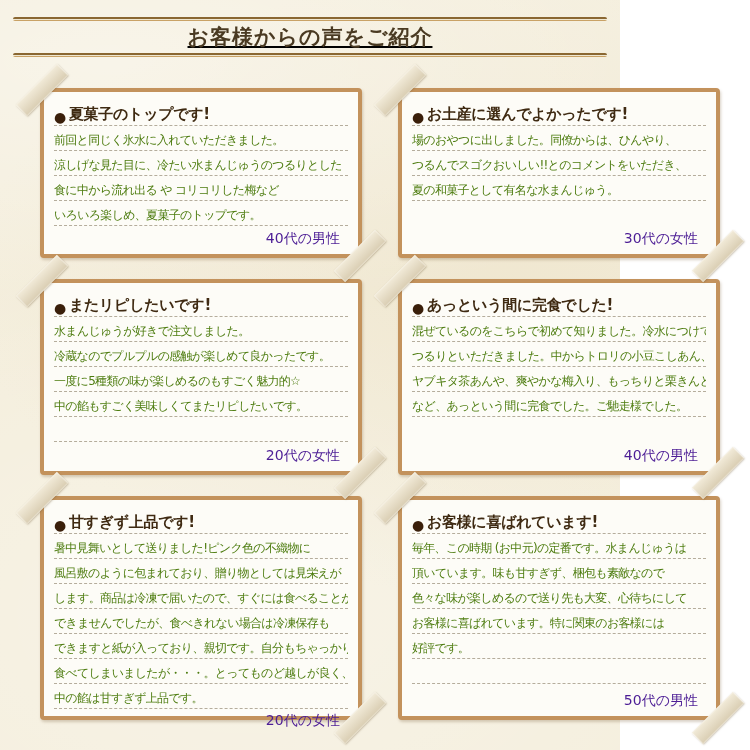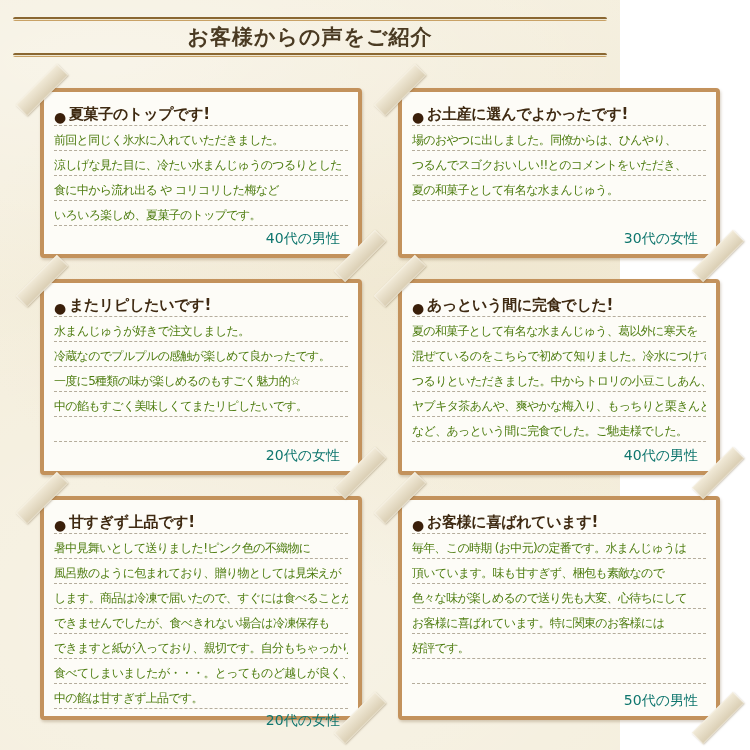--- a/index.html
+++ b/index.html
@@ -8,20 +8,21 @@
     font-family:"DejaVu Sans","Liberation Sans",sans-serif;
     overflow:hidden;
   }
   .page{
     position:relative;width:620px;height:750px;box-sizing:border-box;
     background:
       radial-gradient(1200px 420px at 18% 8%, rgba(255,255,255,.38), transparent 60%),
       radial-gradient(900px 520px at 82% 38%, rgba(229,214,178,.28), transparent 60%),
       radial-gradient(1000px 620px at 40% 82%, rgba(255,255,255,.30), transparent 60%),
       #f4eedc;
+    text-decoration: underline;
   }
   
   .header{padding:17px 13px 0;}
   .rule{
     height:4px;border-radius:2px;
     background:linear-gradient(#8a6732 0 2px, #efe7d1 2px 3px, #c9a266 3px 4px);
   }
   .page-title{
     margin:3px 0;
     font-size:21px;line-height:26px;font-weight:bold;
@@ -53,21 +54,21 @@
     white-space:nowrap;overflow:hidden;padding-bottom:1px;
   }
   .title-line{
     height:24px;flex:0 0 24px;
     font-size:15px;letter-spacing:-0.3px;font-weight:bold;color:#3f2a12;
   }
   .bullet{color:#3a1f0a;margin-right:3px;font-size:14px;line-height:1;}
   .author{
     margin-top:auto;align-self:flex-end;
     padding:3px 8px 0 0;
-    font-size:14px;color:#0f766e;letter-spacing:0;
+    font-size:14px;color:#4c1d95;letter-spacing:0;
   }
   
   .fold{
     position:absolute;width:58px;height:16px;z-index:3;
     background:linear-gradient(#f2ebd9,#d9cdb2);
     box-shadow:0 1px 2px rgba(110,85,45,.35), inset 0 0 0 1px rgba(255,255,255,.25);
     transform:rotate(-45deg);
   }
   .fold.tl{left:-31px;top:-10px;}
   .fold.br{right:-31px;bottom:-10px;}
@@ -134,21 +135,20 @@
     </article>
 
     <article class="card">
       <div class="fold tl"></div>
       <div class="fold br"></div>
       <div class="card-inner">
         <div class="line title-line">
             <span class="bullet">●</span>
             <span>あっという間に完食でした!</span>
           </div>
-        <div class="line">夏の和菓子として有名な水まんじゅう、葛以外に寒天を</div>
         <div class="line">混ぜているのをこちらで初めて知りました。冷水につけて、</div>
         <div class="line">つるりといただきました。中からトロリの小豆こしあん、</div>
         <div class="line">ヤブキタ茶あんや、爽やかな梅入り、もっちりと栗きんとん</div>
         <div class="line">など、あっという間に完食でした。ご馳走様でした。</div>
         <div class="author">40代の男性</div>
       </div>
     </article>
 
     <article class="card">
       <div class="fold tl"></div>

